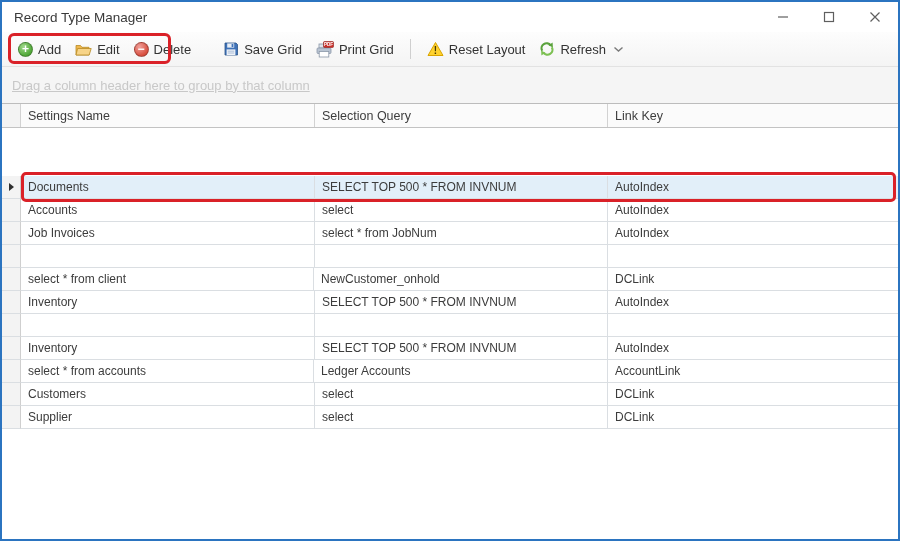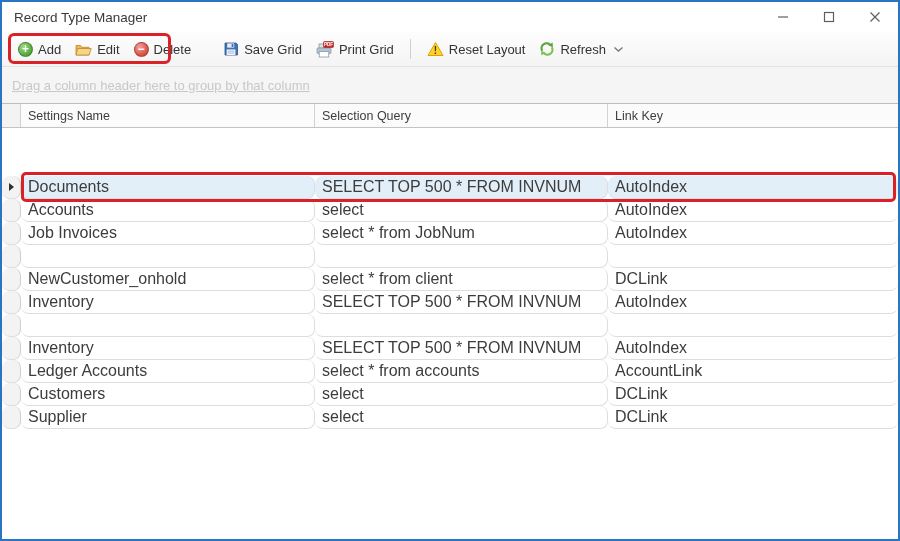--- a/index.html
+++ b/index.html
@@ -84,26 +84,26 @@
   .col-settings { width: 294px; flex: 0 0 294px; }
   .col-query    { width: 293px; flex: 0 0 293px; text-align: center; }
   .col-link     { flex: 1; border-right: none !important; }
   .grid-body { position: relative; }
   .row {
     display: flex; height: 23px;
     background: #ffffff;
     position: relative;
   }
   .row .cell {
-    font-size: 16px; color: #3c3c3c;
+    font-size: 12px; color: #3c3c3c;
     display: flex; align-items: center;
     padding-left: 7px;
     border-right: 1px solid #dadee2;
     border-bottom: 1px solid #dadee2;
-    overflow: hidden; white-space: nowrap; border-radius: 8px;
+    overflow: hidden; white-space: nowrap;
   }
   .row .cell.ind {
     width: 19px; flex: 0 0 19px; padding: 0;
     background: #f3f3f3;
     border-right: 1px solid #cfcfcf;
     justify-content: center;
   }
   .row .cell.settings_name { width: 294px; flex: 0 0 294px; }
   .row .cell.selection_query { width: 293px; flex: 0 0 293px; }
   .row .cell.link_key { flex: 1; border-right: none; }
@@ -257,22 +257,22 @@
           <div class="cell link_key">AutoIndex</div>
         </div>
         <div class="row">
           <div class="cell ind"></div>
           <div class="cell settings_name"></div>
           <div class="cell selection_query"></div>
           <div class="cell link_key"></div>
         </div>
         <div class="row">
           <div class="cell ind"></div>
+          <div class="cell selection_query">select * from client</div>
           <div class="cell settings_name">NewCustomer_onhold</div>
-          <div class="cell selection_query">select * from client</div>
           <div class="cell link_key">DCLink</div>
         </div>
         <div class="row">
           <div class="cell ind"></div>
           <div class="cell settings_name">Inventory</div>
           <div class="cell selection_query">SELECT TOP 500 * FROM INVNUM</div>
           <div class="cell link_key">AutoIndex</div>
         </div>
         <div class="row">
           <div class="cell ind"></div>
@@ -281,22 +281,22 @@
           <div class="cell link_key"></div>
         </div>
         <div class="row">
           <div class="cell ind"></div>
           <div class="cell settings_name">Inventory</div>
           <div class="cell selection_query">SELECT TOP 500 * FROM INVNUM</div>
           <div class="cell link_key">AutoIndex</div>
         </div>
         <div class="row">
           <div class="cell ind"></div>
+          <div class="cell selection_query">select * from accounts</div>
           <div class="cell settings_name">Ledger Accounts</div>
-          <div class="cell selection_query">select * from accounts</div>
           <div class="cell link_key">AccountLink</div>
         </div>
         <div class="row">
           <div class="cell ind"></div>
           <div class="cell settings_name">Customers</div>
           <div class="cell selection_query">select</div>
           <div class="cell link_key">DCLink</div>
         </div>
         <div class="row">
           <div class="cell ind"></div>

